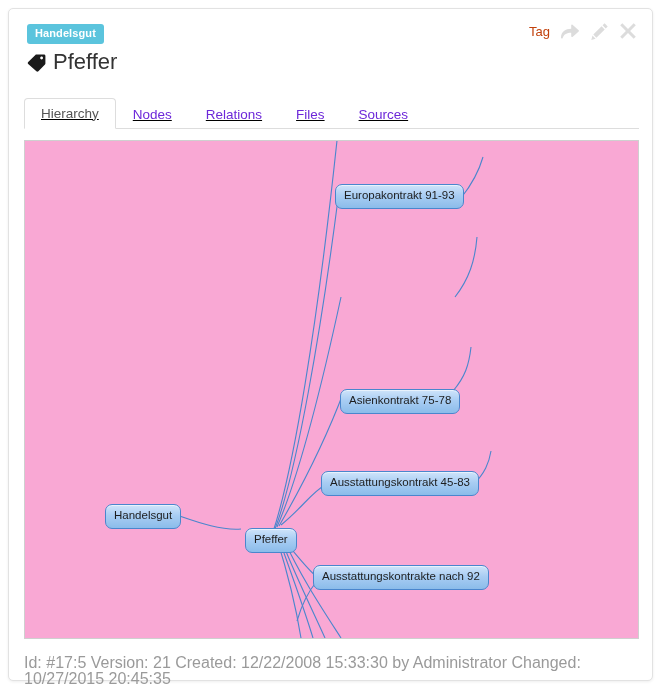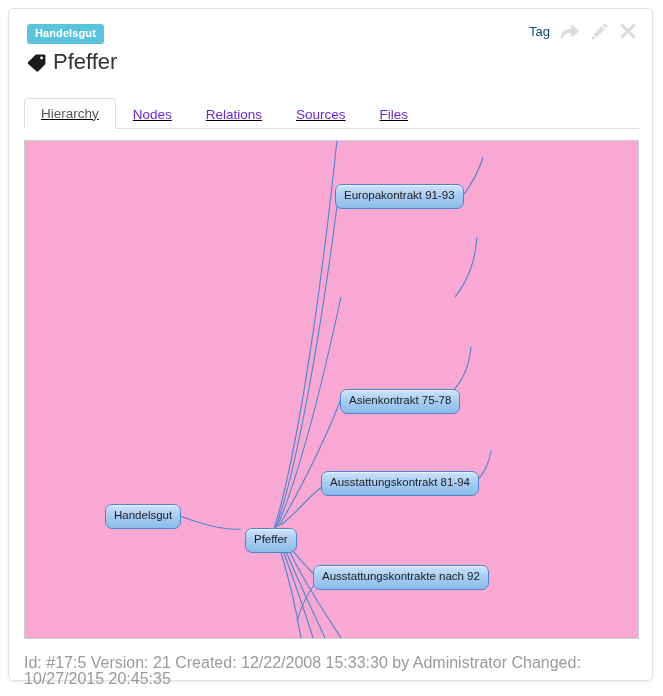--- a/index.html
+++ b/index.html
@@ -32,21 +32,21 @@
   .header-tools {
     position: absolute;
     right: 14px;
     top: 9px;
     display: flex;
     align-items: center;
     gap: 9px;
     height: 26px;
   }
   .tag-label {
-    color: #0c4a6e;
+    color: #c2410c;
     font-size: 13px;
     line-height: 1;
     padding-right: 1px;
   }
   .tool-icon {
     width: 20px;
     height: 20px;
     display: inline-flex;
     align-items: center;
     justify-content: center;
@@ -192,22 +192,22 @@
           <path d="M9.4 1.6H17c0.8 0 1.4 0.6 1.4 1.4v7.6c0 0.4-0.2 0.7-0.4 1l-6.6 6.6c-0.6 0.6-1.5 0.6-2 0L1.2 11c-0.6-0.6-0.6-1.5 0-2L8.4 2c0.3-0.3 0.6-0.4 1-0.4zM14.6 6.4c0.8 0 1.4-0.6 1.4-1.4s-0.6-1.4-1.4-1.4-1.4 0.6-1.4 1.4 0.6 1.4 1.4 1.4z"></path>
         </svg>
       </span>
       <span class="title-text">Pfeffer</span>
     </div>
 
     <div class="tabs">
       <div class="tab active">Hierarchy</div>
       <div class="tab">Nodes</div>
       <div class="tab">Relations</div>
+      <div class="tab">Files</div>
       <div class="tab">Sources</div>
-      <div class="tab">Files</div>
     </div>
 
     <div class="canvas">
       <svg width="613" height="497" viewBox="0 0 613 497">
         <g fill="none" stroke="#4a86cd" stroke-width="1.1">
 
           <path d="M248 391 C 268 330 292 190 313 -10"></path>
 
           <path d="M250 388 C 272 330 296 190 313 58"></path>
 
@@ -230,21 +230,21 @@
           <path d="M254 398 C 266 432 278 464 288 497"></path>
           <path d="M256 398 C 270 434 286 466 300 497"></path>
           <path d="M258 397 C 276 436 296 466 316 497"></path>
 
           <path d="M292 440 C 282 452 276 466 272 480"></path>
         </g>
       </svg>
 
       <div class="gnode" style="left:310px; top:43px;">Europakontrakt 91-93</div>
       <div class="gnode" style="left:315px; top:248px;">Asienkontrakt 75-78</div>
-      <div class="gnode" style="left:296px; top:330px;">Ausstattungskontrakt 81-94</div>
+      <div class="gnode" style="left:296px; top:330px;">Ausstattungskontrakt 45-83</div>
       <div class="gnode" style="left:220px; top:387px;">Pfeffer</div>
       <div class="gnode" style="left:80px; top:363px;">Handelsgut</div>
       <div class="gnode" style="left:288px; top:424px;">Ausstattungskontrakte nach 92</div>
     </div>
 
     <div class="footer">Id: #17:5 Version: 21 Created: 12/22/2008 15:33:30 by Administrator Changed: 10/27/2015 20:45:35</div>
 
   </div>
 </div>
 

